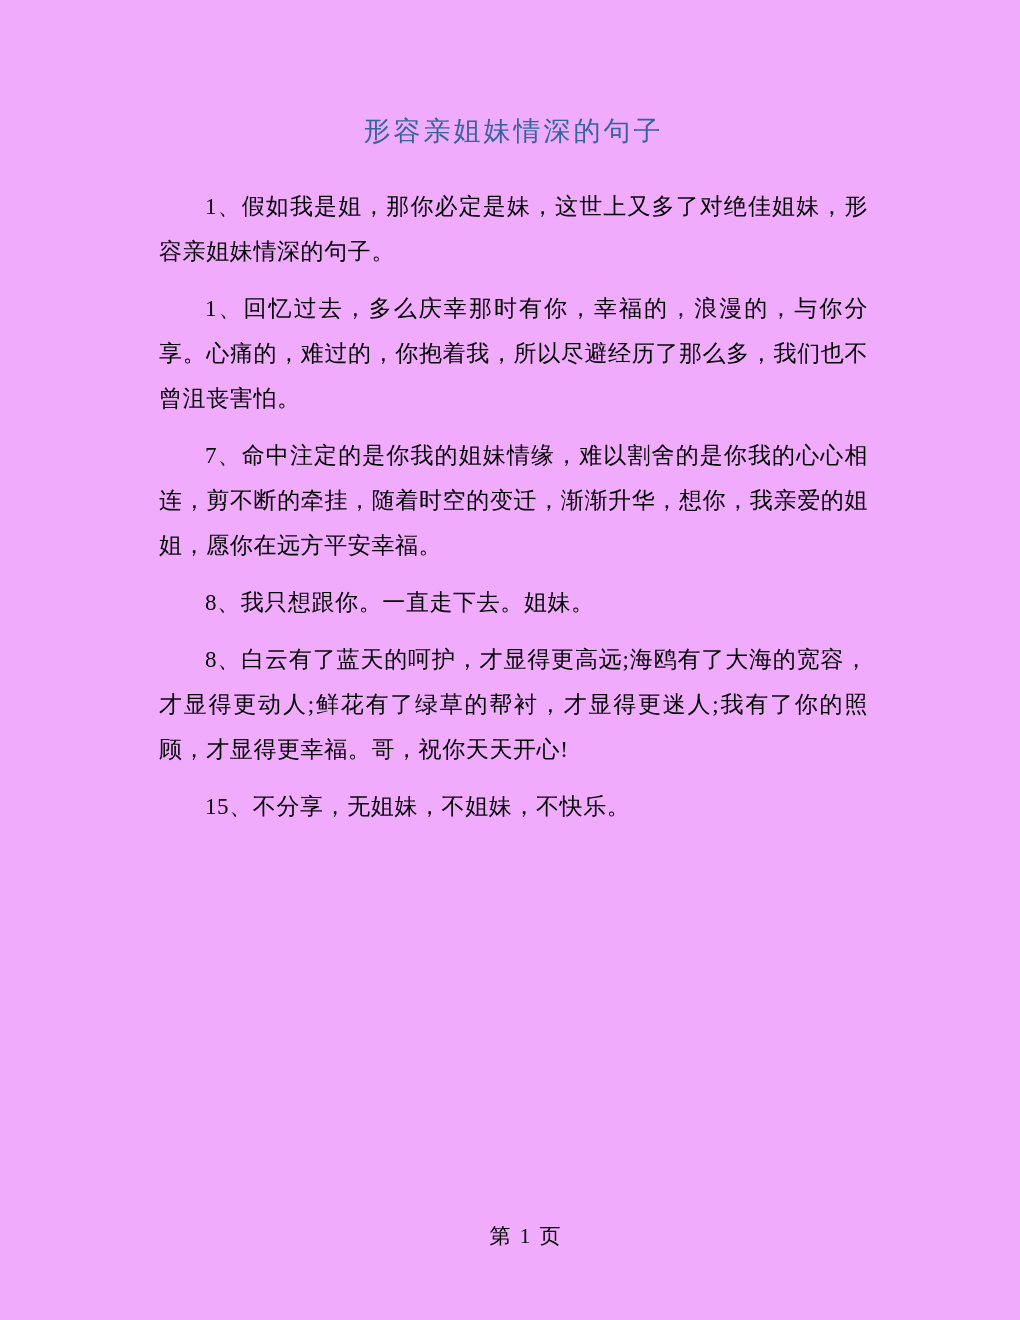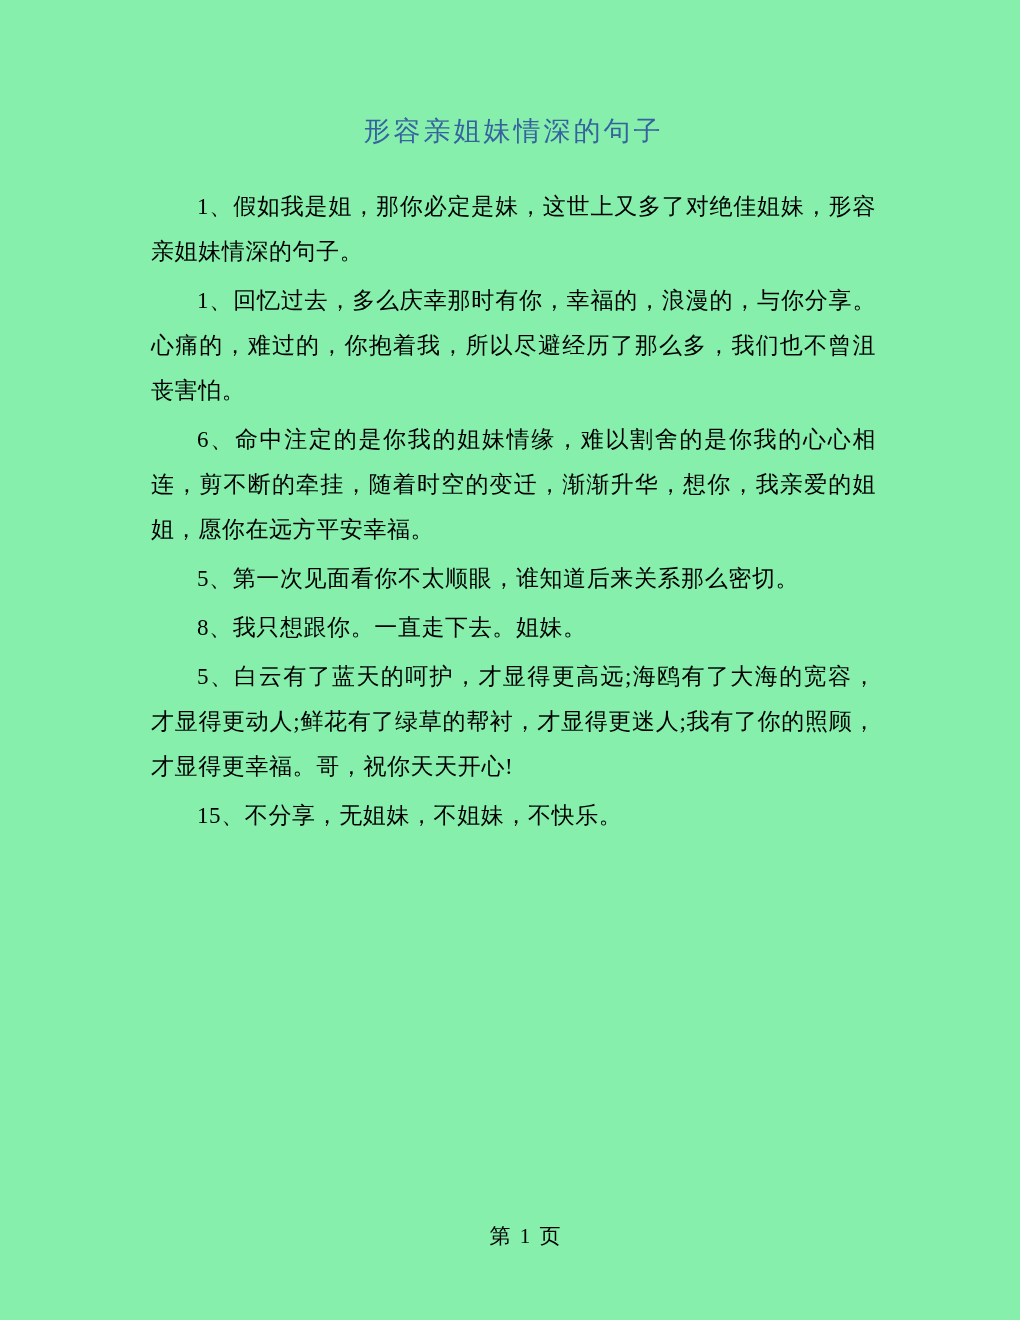--- a/index.html
+++ b/index.html
@@ -13,32 +13,32 @@
     position: relative;
     font-family: "Liberation Serif", serif;
     color: #000000;
     overflow: hidden;
   }
   .page {
     box-sizing: border-box;
     width: 1020px;
     height: 1320px;
     padding: 112px 140px 0 147px;
-    background: #86efac;
+    background: #f0abfc;
   }
   .doc-title {
     margin: 0 0 34px 0;
     text-align: center;
     font-size: 27px;
     font-weight: normal;
     letter-spacing: 3px;
     line-height: 38px;
   }
   .doc-body p {
-    margin: 4px;
+    margin: 12px;
     font-size: 23px;
     line-height: 45px;
     letter-spacing: 0.6px;
     text-indent: 2em;
     text-align: justify;
     text-justify: inter-ideograph;
   }
   .page-footer {
     position: absolute;
     left: 16px;
@@ -53,22 +53,21 @@
 </head>
 <body>
 
 <div class="page">
 
   <h1 class="doc-title" style="color: rgb(54, 99, 158);">形容亲姐妹情深的句子</h1>
 
   <div class="doc-body" style="color: rgb(0, 0, 0);">
     <p>1、假如我是姐，那你必定是妹，这世上又多了对绝佳姐妹，形容亲姐妹情深的句子。</p>
     <p>1、回忆过去，多么庆幸那时有你，幸福的，浪漫的，与你分享。心痛的，难过的，你抱着我，所以尽避经历了那么多，我们也不曾沮丧害怕。</p>
-    <p>6、命中注定的是你我的姐妹情缘，难以割舍的是你我的心心相连，剪不断的牵挂，随着时空的变迁，渐渐升华，想你，我亲爱的姐姐，愿你在远方平安幸福。</p>
-    <p>5、第一次见面看你不太顺眼，谁知道后来关系那么密切。</p>
+    <p>7、命中注定的是你我的姐妹情缘，难以割舍的是你我的心心相连，剪不断的牵挂，随着时空的变迁，渐渐升华，想你，我亲爱的姐姐，愿你在远方平安幸福。</p>
     <p>8、我只想跟你。一直走下去。姐妹。</p>
-    <p>5、白云有了蓝天的呵护，才显得更高远;海鸥有了大海的宽容，才显得更动人;鲜花有了绿草的帮衬，才显得更迷人;我有了你的照顾，才显得更幸福。哥，祝你天天开心!</p>
+    <p>8、白云有了蓝天的呵护，才显得更高远;海鸥有了大海的宽容，才显得更动人;鲜花有了绿草的帮衬，才显得更迷人;我有了你的照顾，才显得更幸福。哥，祝你天天开心!</p>
     <p>15、不分享，无姐妹，不姐妹，不快乐。</p>
   </div>
 
   <div class="page-footer">第 1 页</div>
 
 </div>
 
 </body></html>

